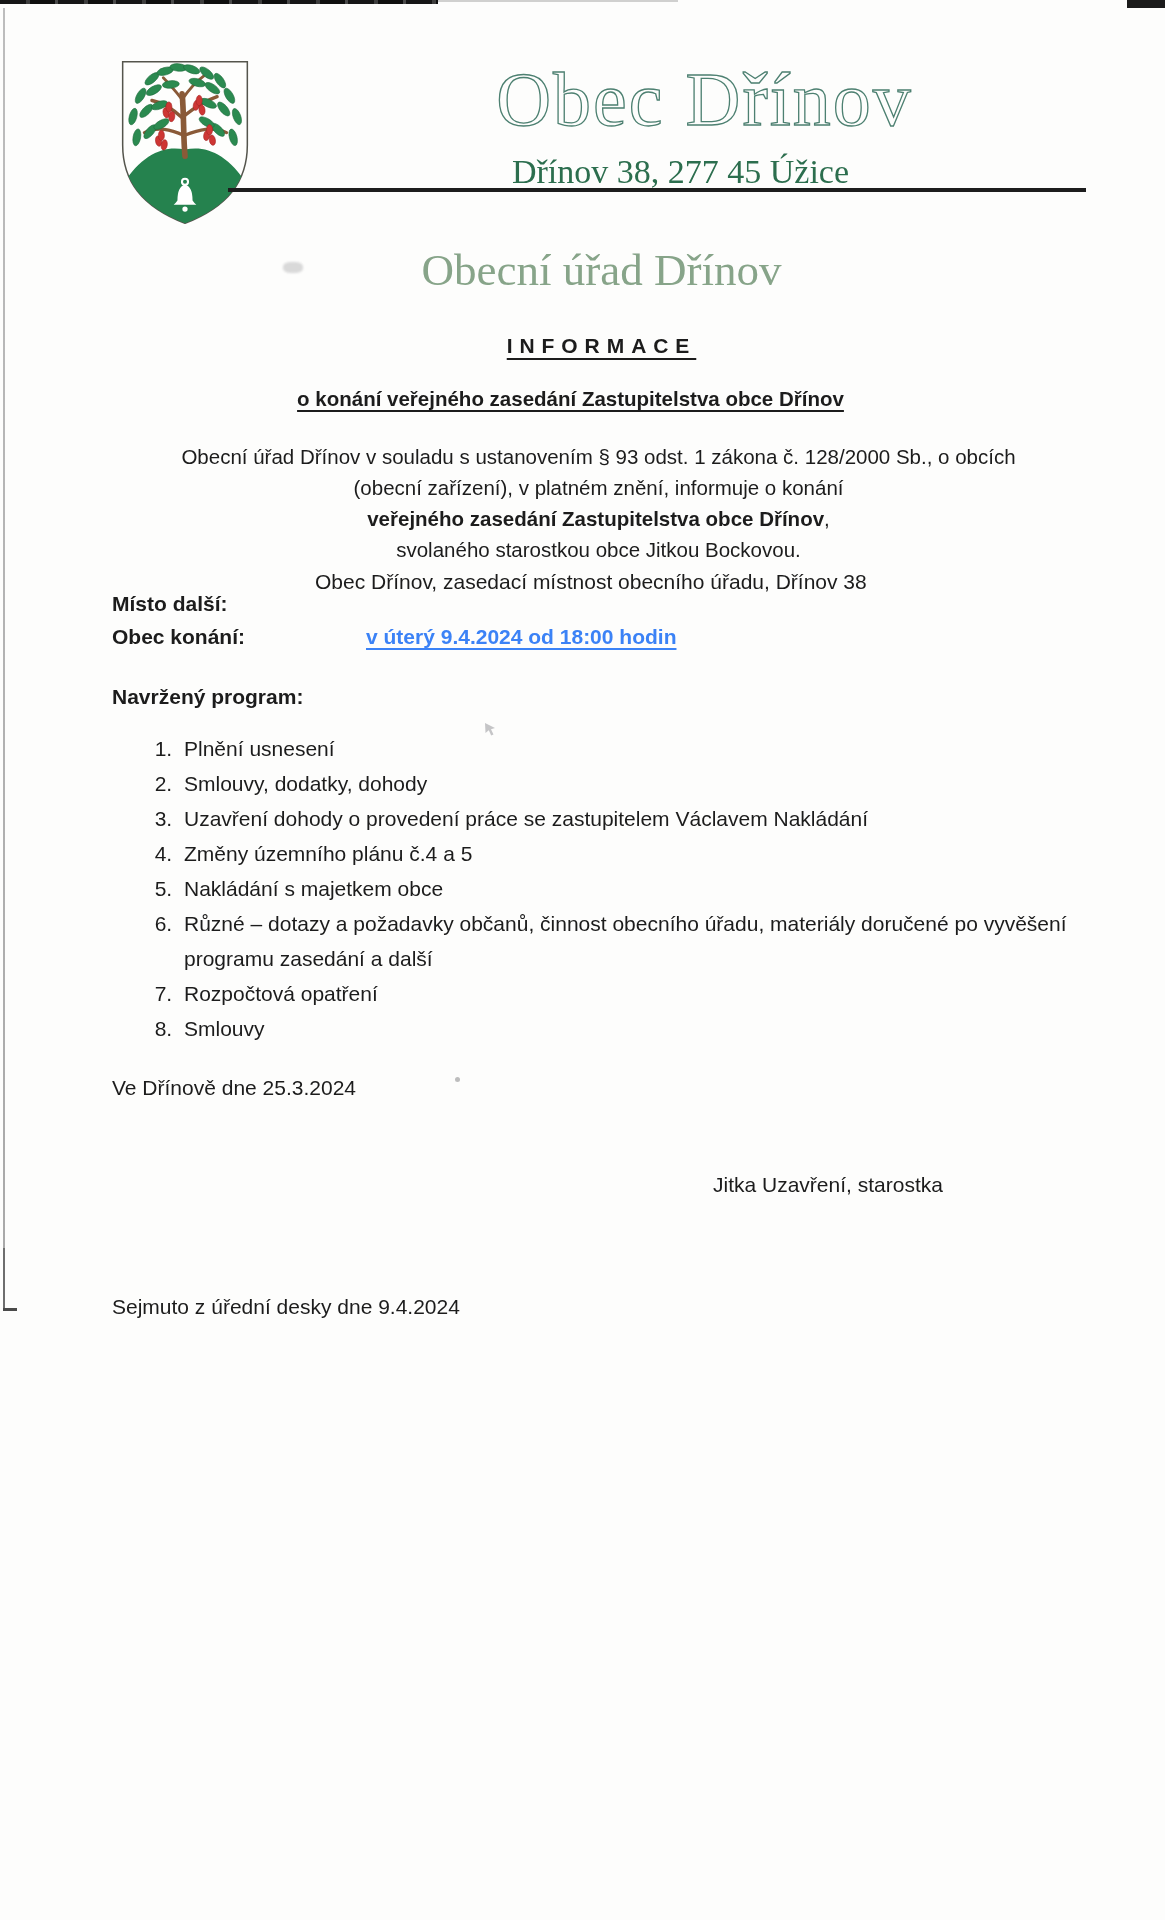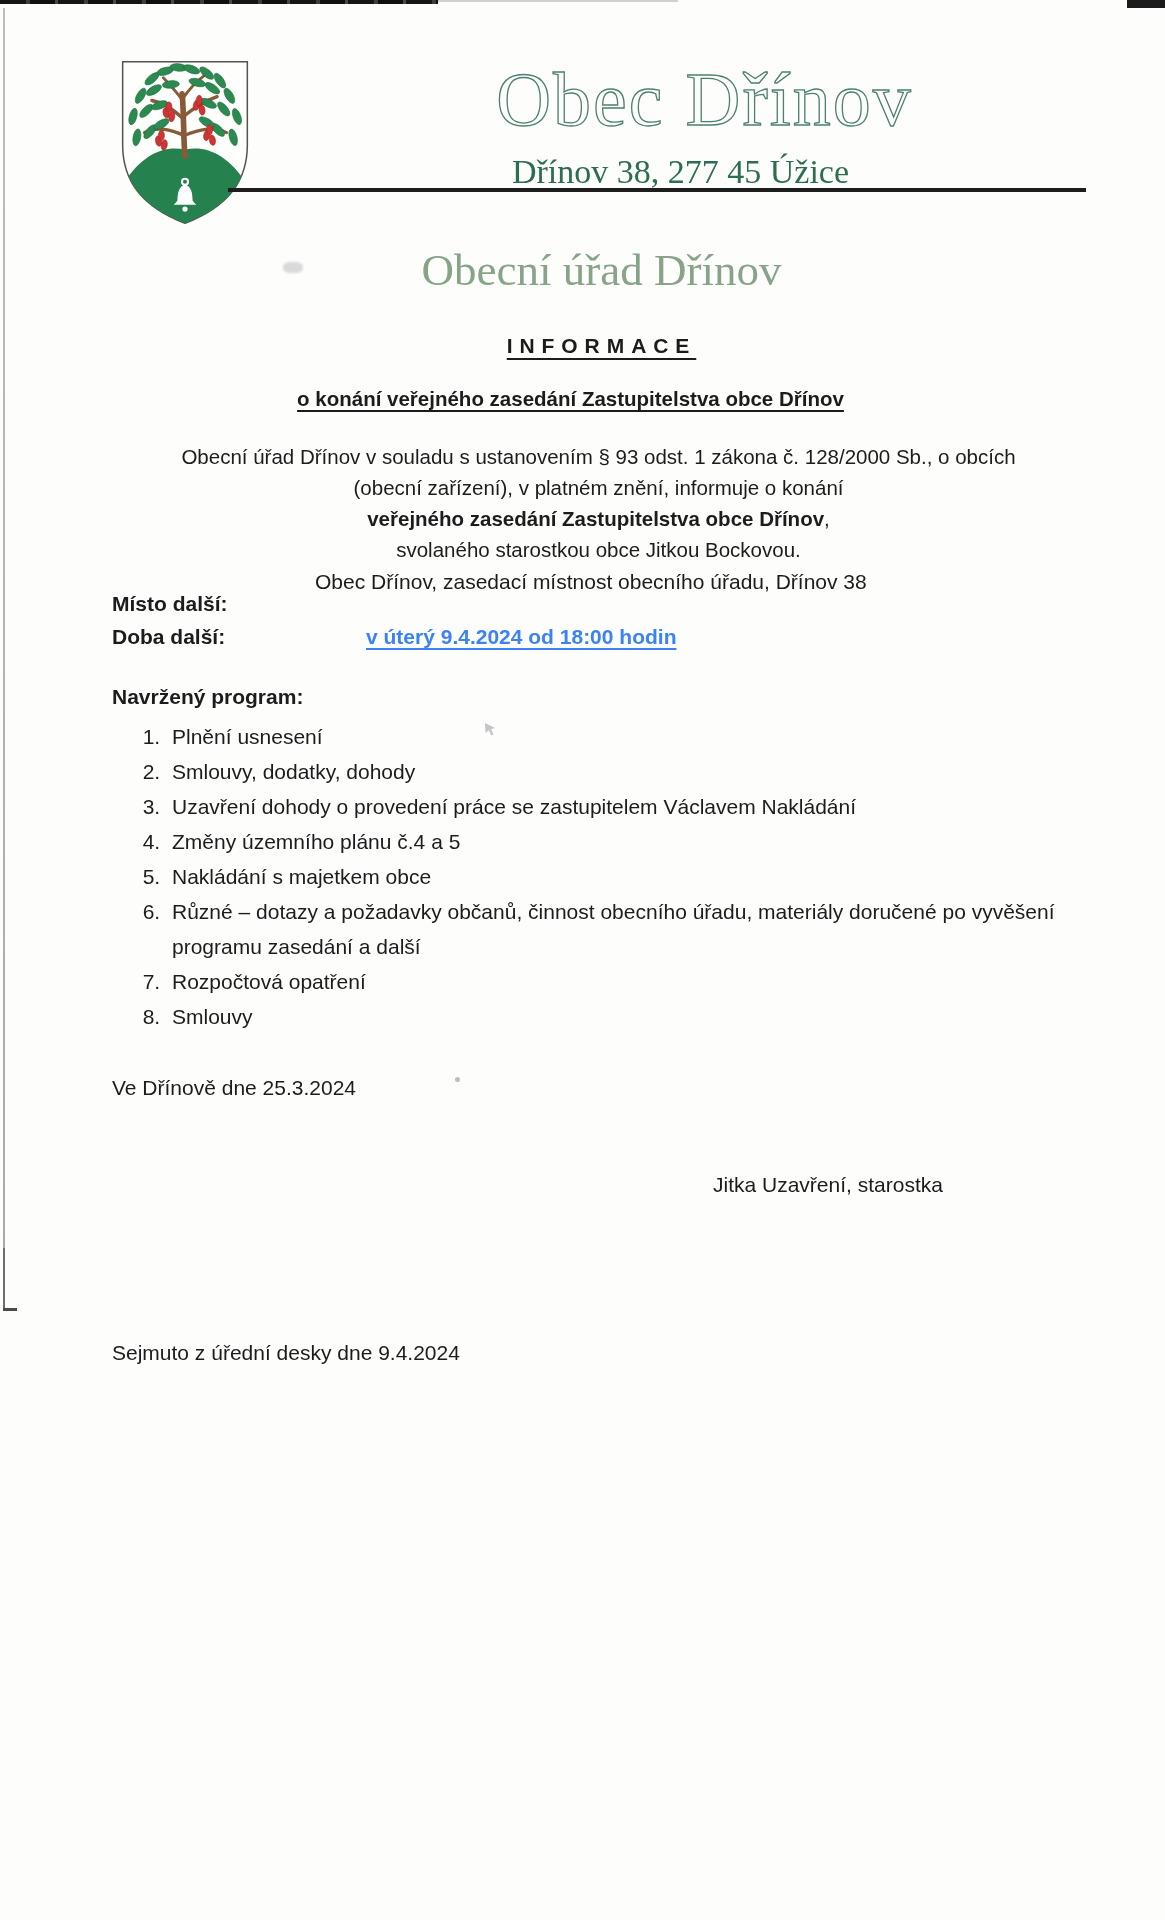--- a/index.html
+++ b/index.html
@@ -75,30 +75,30 @@
   .detail-value{position:absolute;font-size:21px;}
   .place-label{top:592px;}
   .place-value{top:570px;left:315px;}
   .time-label{top:625px;}
   .time-value{top:625px;left:366px;color:#3b82f6;font-weight:bold;
     text-decoration:underline;text-decoration-thickness:2px;text-underline-offset:4px;}
 
   
   .agenda-heading{position:absolute;left:112px;top:685px;font-size:21px;font-weight:bold;}
   .agenda-list{
-    position:absolute;left:122px;top:715px;width:960px;margin:4px;
+    position:absolute;left:122px;top:715px;width:960px;margin:16px;
     padding-left:40px;font-size:21px;line-height:35px;
   }
   .agenda-list li{padding-left:6px;}
 
   
   .dateline{position:absolute;left:112px;top:1076px;font-size:21px;}
   .signature{position:absolute;left:713px;top:1173px;font-size:21px;}
   .posted-line{position:absolute;left:112px;top:1263px;font-size:21px;}
-  .removed-line{position:absolute;left:112px;top:1295px;font-size:21px;margin-top:46px;}
+  .removed-line{position:absolute;left:112px;top:1295px;font-size:21px;}
 </style>
 </head>
 <body>
 
 <div class="page">
 
   <div class="artifact-top"></div>
   <div class="artifact-top-faint"></div>
   <div class="artifact-top-right"></div>
   <div class="left-edge-line"></div>
@@ -194,21 +194,21 @@
 
   <div class="intro">
     <div>Obecní úřad Dřínov v souladu s ustanovením § 93 odst. 1 zákona č. 128/2000 Sb., o obcích</div>
     <div>(obecní zařízení), v platném znění, informuje o konání</div>
     <div><span class="bold">veřejného zasedání Zastupitelstva obce Dřínov</span><span>,</span></div>
     <div>svolaného starostkou obce Jitkou Bockovou.</div>
   </div>
 
   <div class="detail-label place-label">Místo další:</div>
   <div class="detail-value place-value">Obec Dřínov, zasedací místnost obecního úřadu, Dřínov 38</div>
-  <div class="detail-label time-label">Doba další:</div>
+  <div class="detail-label time-label">Obec konání:</div>
   <div class="detail-value time-value">v úterý 9.4.2024 od 18:00 hodin</div>
 
   <div class="agenda-heading">Navržený program:</div>
   <ol class="agenda-list">
     <li>Plnění usnesení</li>
     <li>Smlouvy, dodatky, dohody</li>
     <li>Uzavření dohody o provedení práce se zastupitelem Václavem Nakládání</li>
     <li>Změny územního plánu č.4 a 5</li>
     <li>Nakládání s majetkem obce</li>
     <li>Různé – dotazy a požadavky občanů, činnost obecního úřadu, materiály doručené po vyvěšení programu zasedání a další</li>

